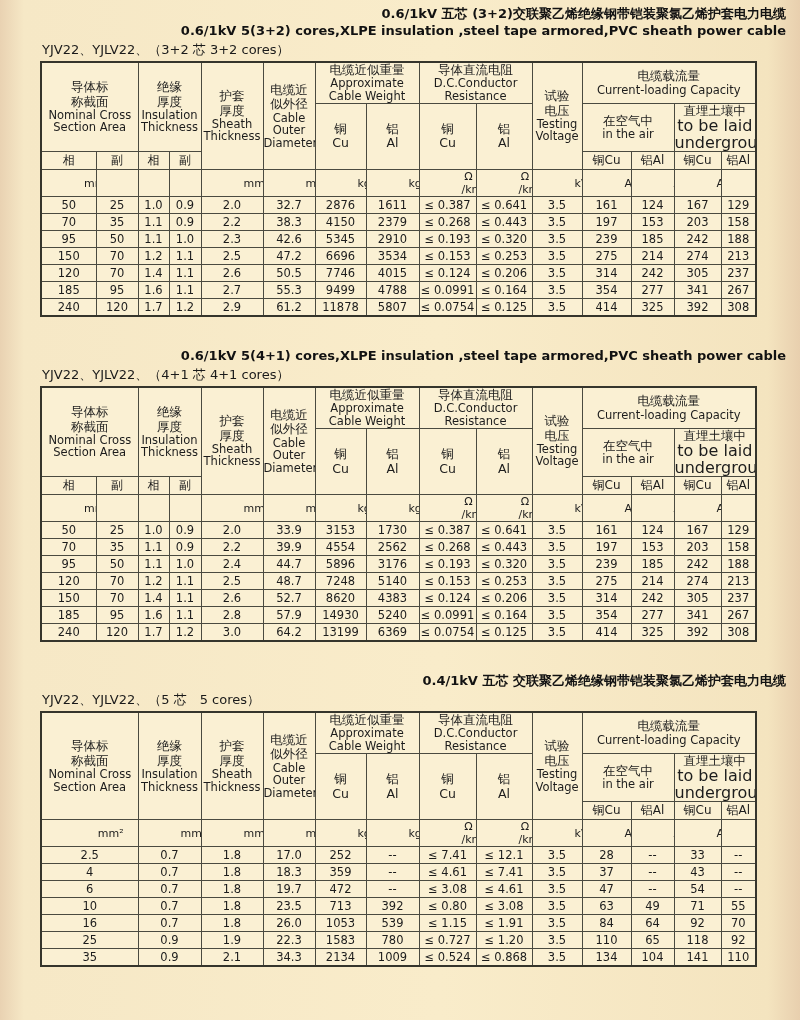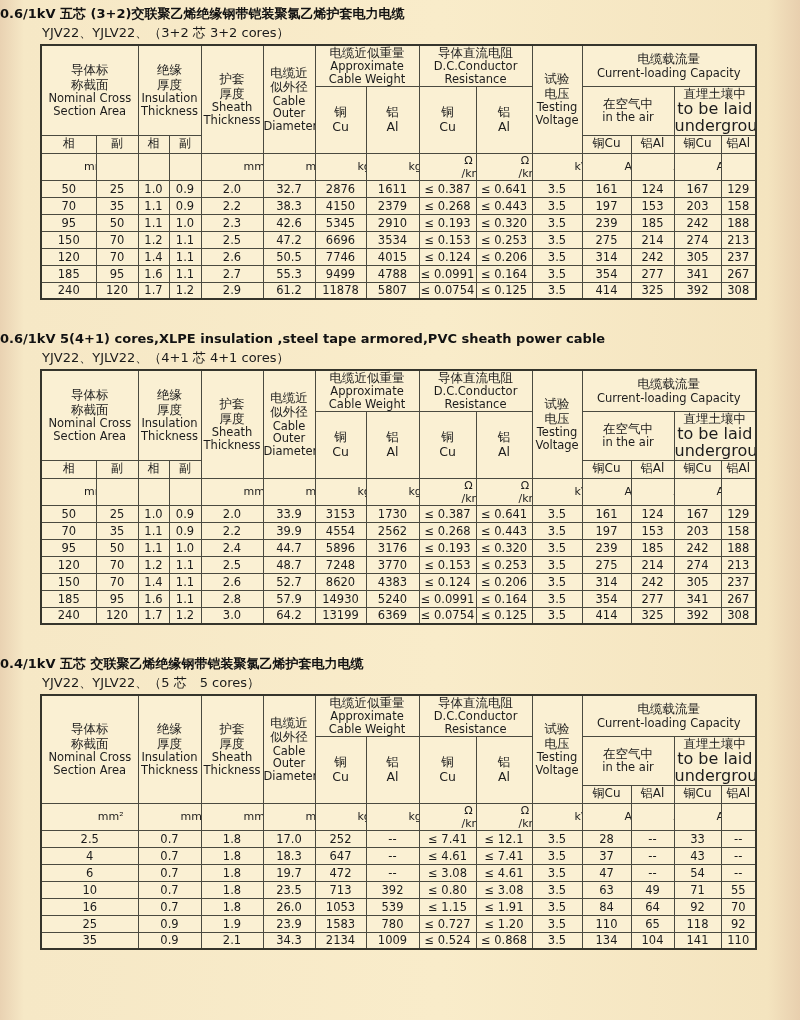--- a/index.html
+++ b/index.html
@@ -7,22 +7,22 @@
     width:800px;height:1020px;
     background:linear-gradient(90deg,#e9d2b2 0%,#f6e8c6 3%,#f9ecca 55%,#f4e4bf 96%,#e8cfae 100%);
     font-family:"DejaVu Sans","Liberation Sans",sans-serif;
     color:#1c1c1c;
     -webkit-font-smoothing:antialiased;
   }
   .page{padding-top:6px;}
   .section{margin-top:0;}
   .section + .section{margin-top:31px;}
   .t-zh,.t-en{
-    padding-right:14px;
-    font-weight:bold;font-size:13px;line-height:1.3;color:#121212;
+    text-align:right;padding-right:14px;
+    font-weight:bold;font-size:13px;line-height:1.3;color:#121212;margin-left:27px;
   }
   .t-model{
     text-align:left;margin-left:42px;margin-top:2px;margin-bottom:3px;
     font-size:13px;line-height:1.25;color:#1a1a1a;
   }
   table.spec{
     border-collapse:collapse;table-layout:fixed;
     width:715px;margin-left:40px;
     background:#faf0d3;
     border:2px solid #35352c;
@@ -45,20 +45,21 @@
   tbody td{font-size:11.5px;}
   td.ug .en{font-size:16px;line-height:1.05;}
 </style>
 </head>
 <body>
 
 <div class="page">
 
   <section class="section">
     <div class="t-zh">0.6/1kV 五芯 (3+2)交联聚乙烯绝缘钢带铠装聚氯乙烯护套电力电缆</div>
+    <div class="t-en">0.6/1kV 5(3+2) cores,XLPE insulation ,steel tape armored,PVC sheath power cable</div>
     <div class="t-model">YJV22、YJLV22、（3+2 芯 3+2 cores）</div>
     <div class="tbl-slot">
         <table class="spec">
           <colgroup>
             <col style="width: 55px;">
             <col style="width: 42px;">
             <col style="width: 31px;">
             <col style="width: 32px;">
             <col style="width: 62px;">
             <col style="width: 52px;">
@@ -510,21 +511,21 @@
               <td>188</td>
             </tr>
             <tr>
               <td>120</td>
               <td>70</td>
               <td>1.2</td>
               <td>1.1</td>
               <td>2.5</td>
               <td>48.7</td>
               <td>7248</td>
-              <td>3770</td>
+              <td>5140</td>
               <td>≤ 0.153</td>
               <td>≤ 0.253</td>
               <td>3.5</td>
               <td>275</td>
               <td>214</td>
               <td>274</td>
               <td>213</td>
             </tr>
             <tr>
               <td>150</td>
@@ -723,21 +724,21 @@
               <td>28</td>
               <td>--</td>
               <td>33</td>
               <td>--</td>
             </tr>
             <tr>
               <td colspan="2">4</td>
               <td colspan="2">0.7</td>
               <td>1.8</td>
               <td>18.3</td>
-              <td>647</td>
+              <td>359</td>
               <td>--</td>
               <td>≤ 4.61</td>
               <td>≤ 7.41</td>
               <td>3.5</td>
               <td>37</td>
               <td>--</td>
               <td>43</td>
               <td>--</td>
             </tr>
             <tr>
@@ -782,21 +783,21 @@
               <td>3.5</td>
               <td>84</td>
               <td>64</td>
               <td>92</td>
               <td>70</td>
             </tr>
             <tr>
               <td colspan="2">25</td>
               <td colspan="2">0.9</td>
               <td>1.9</td>
-              <td>23.9</td>
+              <td>22.3</td>
               <td>1583</td>
               <td>780</td>
               <td>≤ 0.727</td>
               <td>≤ 1.20</td>
               <td>3.5</td>
               <td>110</td>
               <td>65</td>
               <td>118</td>
               <td>92</td>
             </tr>

